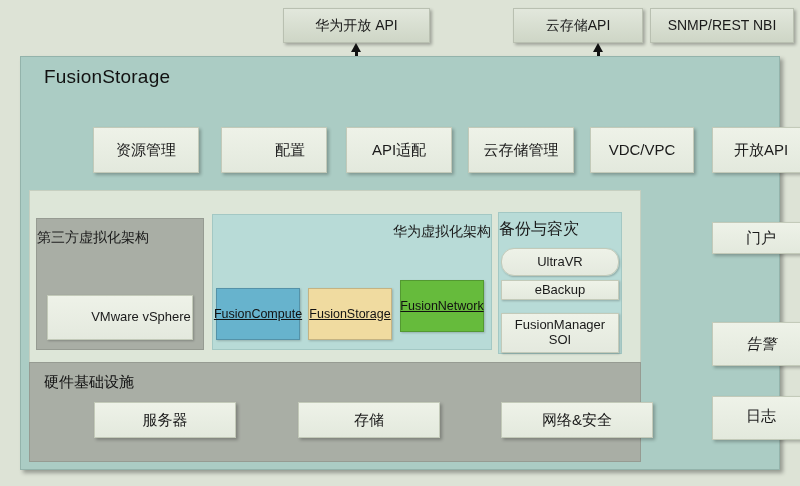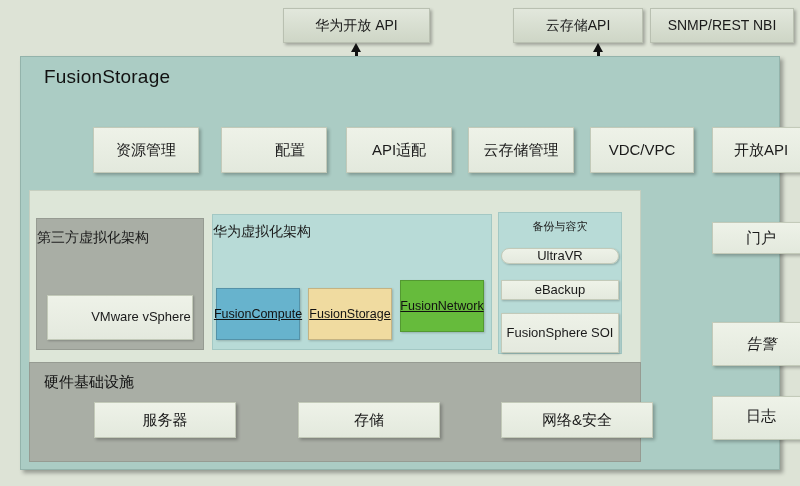--- a/index.html
+++ b/index.html
@@ -67,29 +67,29 @@
     box-sizing:border-box;
   }
   #third-party .hdr{position:absolute;left:0;right:0;top:10px;font-size:14px;color:#1a1a1a;}
 
   #huawei-virt{
     position:absolute;left:212px;top:214px;width:280px;height:136px;
     background:#b8dbd7;
     border:1px solid #a3c8c4;
     box-sizing:border-box;
   }
-  #huawei-virt .hdr{position:absolute;left:0;right:0;top:8px;text-align:left;font-size:14px;color:#1a1a1a;}
+  #huawei-virt .hdr{position:absolute;left:0;right:0;top:8px;text-align:right;font-size:14px;color:#1a1a1a;}
 
   #backup{
     position:absolute;left:498px;top:212px;width:124px;height:142px;
     background:#b8dbd7;
     border:1px solid #a3c8c4;
     box-sizing:border-box;
   }
-  #backup .hdr{position:absolute;left:0;right:0;top:6px;text-align:center;font-size:11px;color:#1a1a1a;}
+  #backup .hdr{position:absolute;left:0;right:0;top:6px;font-size:16px;color:#1a1a1a;}
 
   #hardware{
     position:absolute;left:29px;top:362px;width:612px;height:100px;
     background:#a9aea5;
     border:1px solid #969b92;
     box-sizing:border-box;
   }
   #hardware .hdr{position:absolute;left:14px;top:10px;font-size:15px;color:#111;}
 
   
@@ -151,23 +151,23 @@
 <div id="huawei-virt">
   <div class="hdr">华为虚拟化架构</div>
 </div>
 <div class="f-tile" style="left:216px;top:288px;width:84px;height:52px;background:#67b3cd;">FusionCompute</div>
 <div class="f-tile" style="left:308px;top:288px;width:84px;height:52px;background:#f0dba0;">FusionStorage</div>
 <div class="f-tile" style="left:400px;top:280px;width:84px;height:52px;background:#66bb3c;">FusionNetwork</div>
 
 <div id="backup">
   <div class="hdr">备份与容灾</div>
 </div>
-<div class="box small-pale" style="left:501px;top:248px;width:118px;height:16px;border-radius:13px;">UltraVR</div>
+<div class="box small-pale" style="left:501px;top:248px;width:118px;height:28px;border-radius:13px;">UltraVR</div>
 <div class="box small-pale" style="left:501px;top:280px;width:118px;height:20px;">eBackup</div>
-<div class="box small-pale" style="left:501px;top:313px;width:118px;height:40px;">FusionSphere SOI</div>
+<div class="box small-pale" style="left:501px;top:313px;width:118px;height:40px;">FusionManager SOI</div>
 
 <div id="hardware">
   <div class="hdr">硬件基础设施</div>
 </div>
 <div class="box pale-box" style="left:58px;top:402px;width:142px;height:36px;">服务器</div>
 <div class="box pale-box" style="left:262px;top:402px;width:142px;height:36px;">存储</div>
 <div class="box pale-box" style="left:465px;top:402px;width:152px;height:36px;">网络&amp;安全</div>
 
 <div class="box pale-box" style="left:676px;top:222px;width:98px;height:32px;">门户</div>
 <div class="box pale-box" style="left:676px;top:322px;width:98px;height:44px;font-style:italic;">告警</div>

